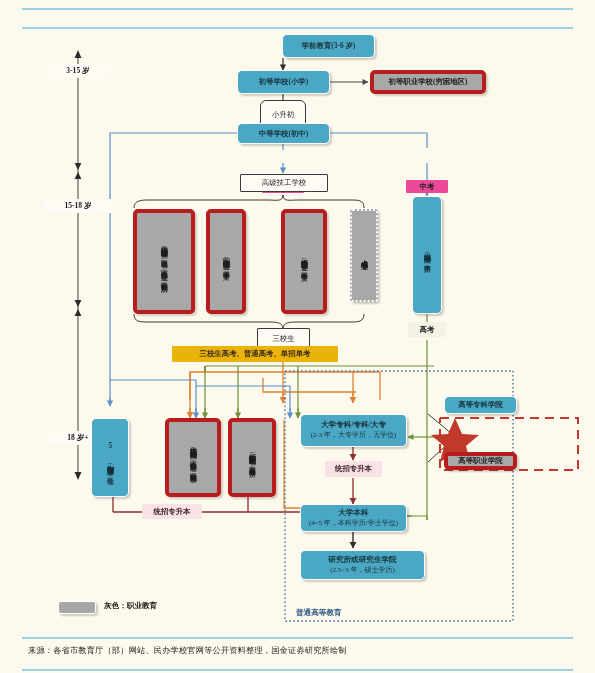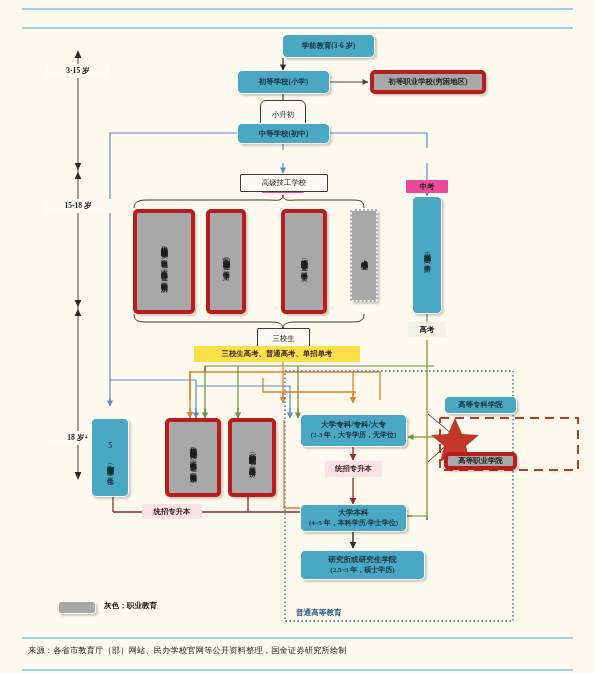--- a/index.html
+++ b/index.html
@@ -35,41 +35,41 @@
     display:flex;align-items:center;justify-content:center;
     text-align:center;border-radius:5px;
     font-size:7.4px;line-height:1.35;
     box-shadow:2px 2px 2px rgba(0,0,0,.18);
     padding:1px 2px;
   }
   .blue{background:#4ba8c4;border:1px solid #ffffff;color:#15323c;font-weight:bold;}
   .gray{background:#a8a8a8;border:4px solid #b91c1c;color:#1d1d1d;font-weight:bold;}
   .white{background:#fdfbf4;border:1px solid #3a3a3a;color:#1a1a1a;border-radius:1px;box-shadow:none;}
   .lblue{background:#ec4899;border:none;color:#1a1a1a;border-radius:1px;box-shadow:none;font-weight:bold;margin-top:30px;}
-  .pinkband{background:#fde047;border:none;color:#3a2a22;border-radius:1px;box-shadow:none;font-weight:bold;margin-left:22px;}
+  .pinkband{background:#eab308;border:none;color:#3a2a22;border-radius:1px;box-shadow:none;font-weight:bold;}
   .pinkband2{background:#f9e2e6;border:none;color:#3a2226;border-radius:1px;box-shadow:none;font-weight:bold;}
   .greenlbl{background:#f2f3e4;border:none;color:#1a1a1a;border-radius:1px;box-shadow:none;font-weight:bold;}
   .agelbl{background:#fdfbf4;border:none;color:#1a1a1a;box-shadow:none;font-weight:bold;font-size:7.6px;border-radius:0;}
   .dashgray{
     background:#a8a8a8;border:2px dotted #ffffff;color:#1d1d1d;font-weight:bold;
     border-radius:3px;box-shadow:2px 2px 2px rgba(0,0,0,.18);
   }
 
   
   .vert{
     writing-mode:vertical-rl;text-orientation:upright;
     display:flex;align-items:center;justify-content:center;
     font-size:7.2px;line-height:1.45;letter-spacing:.5px;
   }
   .vert .main{font-weight:bold;}
   .vert .sub{font-weight:normal;font-size:6.8px;}
 
   .b2{flex-direction:column;}
   .b2 .l1{font-weight:bold;font-size:7.6px;}
-  .b2 .l2{font-weight:bold;font-size:7px;margin-top:1px;}
+  .b2 .l2{font-weight:normal;font-size:7px;margin-top:1px;}
 
   
   .legend-sw{
     position:absolute;left:58px;top:601px;width:36px;height:11px;
     background:#a8a8a8;border:1px solid #fff;border-radius:3px;
     box-shadow:2px 2px 2px rgba(0,0,0,.18);
   }
   .legend-tx{position:absolute;left:104px;top:601px;font-size:7.6px;font-weight:bold;white-space:nowrap;}
 
   .region-lbl{position:absolute;font-size:7.6px;font-weight:bold;color:#2f5d86;white-space:nowrap;}

